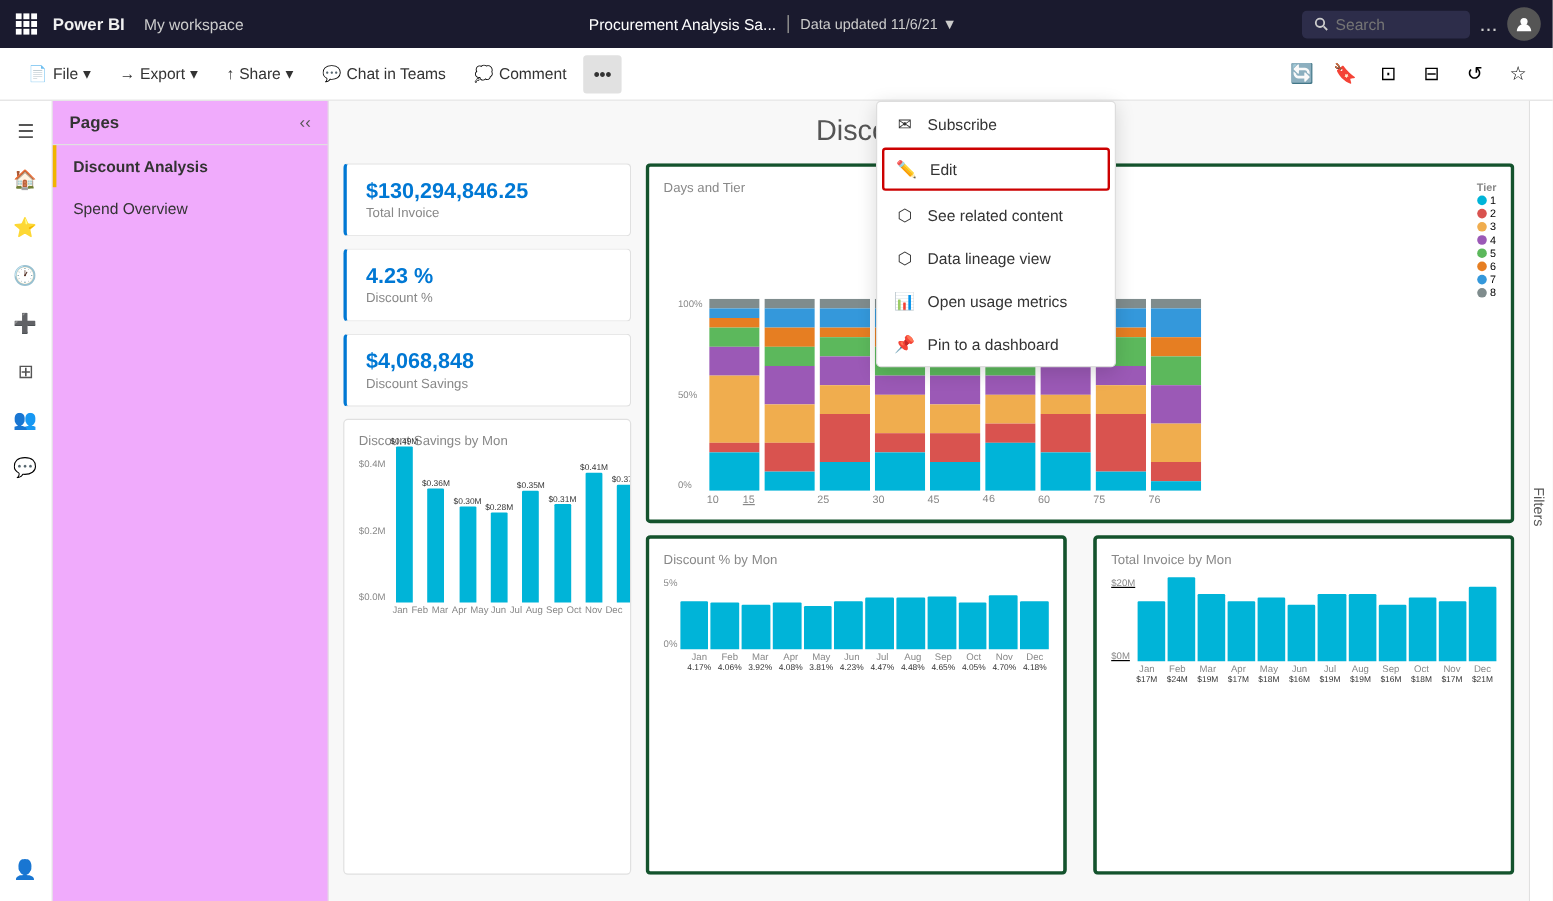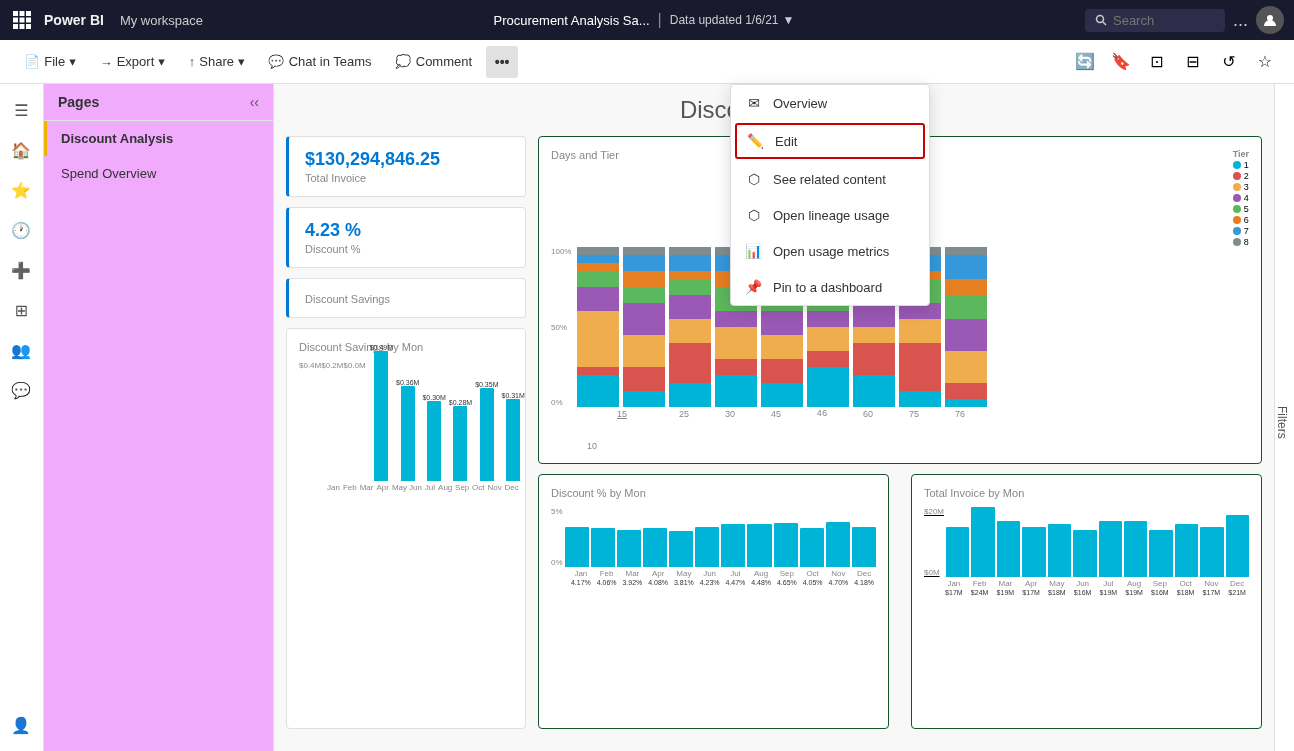--- a/index.html
+++ b/index.html
@@ -98,21 +98,21 @@
       flex: 1; background: #f8f8f8; overflow: hidden; position: relative;
     }
     .kpi-card {
       background: #fff; border: 1px solid #e0e0e0; border-radius: 4px;
       padding: 12px 16px; border-left: 3px solid #0078d4;
     }
     .kpi-value { font-size: 18px; font-weight: 700; color: #0078d4; }
     .kpi-label { font-size: 11px; color: #888; margin-top: 2px; }
 
     
-    .chart-area { background: #fff; border: 1px solid #14532d; border-radius: 4px; padding: 12px; }
+    .chart-area { background: #fff; border: 3px solid #14532d; border-radius: 4px; padding: 12px; }
     .chart-title { font-size: 11px; color: #888; margin-bottom: 8px; }
 
     
     .filter-panel {
       width: 20px; background: #fff; border-left: 1px solid #e0e0e0;
       display: flex; align-items: flex-start; justify-content: center; padding-top: 10px;
       writing-mode: vertical-lr; font-size: 12px; color: #555; cursor: pointer;
     }
     .bottom-chart { flex: 1; background: #fff; border: 1px solid #e0e0e0; border-radius: 4px; padding: 12px; }
   </style>
@@ -132,21 +132,21 @@
         <rect x="6.5" y="13" width="5" height="5"></rect>
       <rect x="13" y="13" width="5" height="5"></rect>
     </svg>
   </div>
   <span class="topbar-brand">Power BI</span>
   <span class="topbar-workspace">My workspace</span>
   <div class="topbar-center">
     <span class="topbar-title">Procurement Analysis Sa...</span>
     <span class="topbar-divider">|</span>
     <span class="topbar-updated">
-      <span>Data updated 1/6/21</span>
+      <span>Data updated 11/6/21</span>
       <span>▼</span>
     </span>
   </div>
   <div class="topbar-right">
     <div class="search-box">
       <svg width="12" height="12" viewBox="0 0 12 12" fill="#ccc">
         <circle cx="5" cy="5" r="3.5" stroke="#ccc" stroke-width="1.5" fill="none"></circle>
         <line x1="8" y1="8" x2="11" y2="11" stroke="#ccc" stroke-width="1.5"></line>
       </svg>
       <input type="text" placeholder="Search" style="">
@@ -192,33 +192,33 @@
     <div class="icon-btn">🔖</div>
     <div class="icon-btn">⊡</div>
     <div class="icon-btn">⊟</div>
     <div class="icon-btn">↺</div>
     <div class="icon-btn">☆</div>
   </div>
 
   <div class="dropdown-menu">
     <div class="dropdown-item">
       <span class="item-icon">✉</span>
-      <span>Overview</span>
+      <span>Subscribe</span>
     </div>
     <div class="dropdown-item highlighted">
       <span class="item-icon">✏️</span>
       <span>Edit</span>
     </div>
     <div class="dropdown-item">
       <span class="item-icon">⬡</span>
       <span>See related content</span>
     </div>
     <div class="dropdown-item">
       <span class="item-icon">⬡</span>
-      <span>Open lineage usage</span>
+      <span>Data lineage view</span>
     </div>
     <div class="dropdown-item">
       <span class="item-icon">📊</span>
       <span>Open usage metrics</span>
     </div>
     <div class="dropdown-item">
       <span class="item-icon">📌</span>
       <span>Pin to a dashboard</span>
     </div>
   </div>
@@ -262,27 +262,28 @@
 
           <div class="kpi-card">
             <div class="kpi-value">$130,294,846.25</div>
             <div class="kpi-label">Total Invoice</div>
           </div>
           <div class="kpi-card">
             <div class="kpi-value">4.23 %</div>
             <div class="kpi-label">Discount %</div>
           </div>
           <div class="kpi-card">
+            <div class="kpi-value">$4,068,848</div>
             <div class="kpi-label">Discount Savings</div>
           </div>
 
           <div class="bottom-chart" style="flex:1; overflow:hidden;">
             <div class="chart-title">Discount Savings by Mon</div>
             <div style="display:flex; gap:2px; align-items:flex-end; height:120px; margin-top:4px;">
-              <div style="display:flex;flex-direction:row;justify-content:space-between;height:120px;font-size:8px;color:#888;margin-right:2px;">
+              <div style="display:flex;flex-direction:column;justify-content:space-between;height:120px;font-size:8px;color:#888;margin-right:2px;">
                 <span>$0.4M</span>
                   <span>$0.2M</span>
                   <span>$0.0M</span>
               </div>
               <div id="savings-bars" style="display:flex;align-items:flex-end;gap:3px;flex:1;height:120px;">
                   <div style="display: flex; flex-direction: column; align-items: center;">
                     <div style="font-size: 7px; color: rgb(51, 51, 51);">$0.49M</div>
                     <div style="background: rgb(0, 180, 216); width: 14px; height: 130px; border-radius: 1px 1px 0px 0px;"></div>
                   </div>
                   <div style="display: flex; flex-direction: column; align-items: center;">
@@ -345,21 +346,21 @@
                   <div style="display:flex;align-items:center;gap:3px;font-size:9px;"><div style="width:8px;height:8px;border-radius:50%;background:#f0ad4e;"></div>3</div>
                   <div style="display:flex;align-items:center;gap:3px;font-size:9px;"><div style="width:8px;height:8px;border-radius:50%;background:#9b59b6;"></div>4</div>
                   <div style="display:flex;align-items:center;gap:3px;font-size:9px;"><div style="width:8px;height:8px;border-radius:50%;background:#5cb85c;"></div>5</div>
                   <div style="display:flex;align-items:center;gap:3px;font-size:9px;"><div style="width:8px;height:8px;border-radius:50%;background:#e67e22;"></div>6</div>
                   <div style="display:flex;align-items:center;gap:3px;font-size:9px;"><div style="width:8px;height:8px;border-radius:50%;background:#3498db;"></div>7</div>
                   <div style="display:flex;align-items:center;gap:3px;font-size:9px;"><div style="width:8px;height:8px;border-radius:50%;background:#7f8c8d;"></div>8</div>
                 </div>
               </div>
             </div>
             <div style="display:flex;gap:4px;align-items:stretch;flex:1;">
-              <div style="display:flex;flex-direction:column;justify-content:space-between;font-size:8px;color:#888;padding-right:2px;">
+              <div style="display:flex;flex-direction:column;justify-content:space-between;font-size:8px;color:#888;padding-right:2px;margin-left:12px;">
                 <span>100%</span>
                   <span>50%</span>
                   <span>0%</span>
               </div>
               <div id="stacked-bars-container" style="display:flex;align-items:flex-end;gap:4px;flex:1;height:160px;">
                   <div style="display: flex; flex-direction: column-reverse; width: 42px; height: 160px; overflow: hidden;">
                     <div style="width: 100%; height: 32px; background: rgb(0, 180, 216);"></div>
                     <div style="width: 100%; height: 8px; background: rgb(217, 83, 79);"></div>
                     <div style="width: 100%; height: 56px; background: rgb(240, 173, 78);"></div>
                     <div style="width: 100%; height: 24px; background: rgb(155, 89, 182);"></div>
@@ -444,21 +445,21 @@
                     <div style="width: 100%; height: 32px; background: rgb(240, 173, 78);"></div>
                     <div style="width: 100%; height: 32px; background: rgb(155, 89, 182);"></div>
                     <div style="width: 100%; height: 24px; background: rgb(92, 184, 92);"></div>
                     <div style="width: 100%; height: 16px; background: rgb(230, 126, 34);"></div>
                     <div style="width: 100%; height: 24px; background: rgb(52, 152, 219);"></div>
                     <div style="width: 100%; height: 8px; background: rgb(127, 140, 141);"></div>
                   </div>
                 </div>
             </div>
             <div id="stacked-x-labels" style="display:flex;gap:4px;margin-top:2px;margin-left:20px;">
-                <div style="font-size: 9px; color: rgb(136, 136, 136); width: 42px; text-align: center; margin-top: 32px;">10</div>
+                <div style="font-size: 9px; color: rgb(136, 136, 136); width: 42px; text-align: center;">10</div>
                 <div style="font-size: 9px; color: rgb(136, 136, 136); width: 42px;  text-decoration: underline;">15</div>
                 <div style="font-size: 9px; color: rgb(136, 136, 136); width: 42px; text-align: center;">25</div>
                 <div style="font-size: 9px; color: rgb(136, 136, 136); width: 42px; text-align: center;">30</div>
                 <div style="font-size: 9px; color: rgb(136, 136, 136); width: 42px; text-align: center;">45</div>
                 <div style="font-size: 9px; color: rgb(136, 136, 136); width: 42px; text-align: center; font-family: Liberation Mono, monospace;">46</div>
                 <div style="font-size: 9px; color: rgb(136, 136, 136); width: 42px; text-align: center;">60</div>
                 <div style="font-size: 9px; color: rgb(136, 136, 136); width: 42px; text-align: center;">75</div>
                 <div style="font-size: 9px; color: rgb(136, 136, 136); width: 42px; text-align: center;">76</div>
               </div>
           </div>

